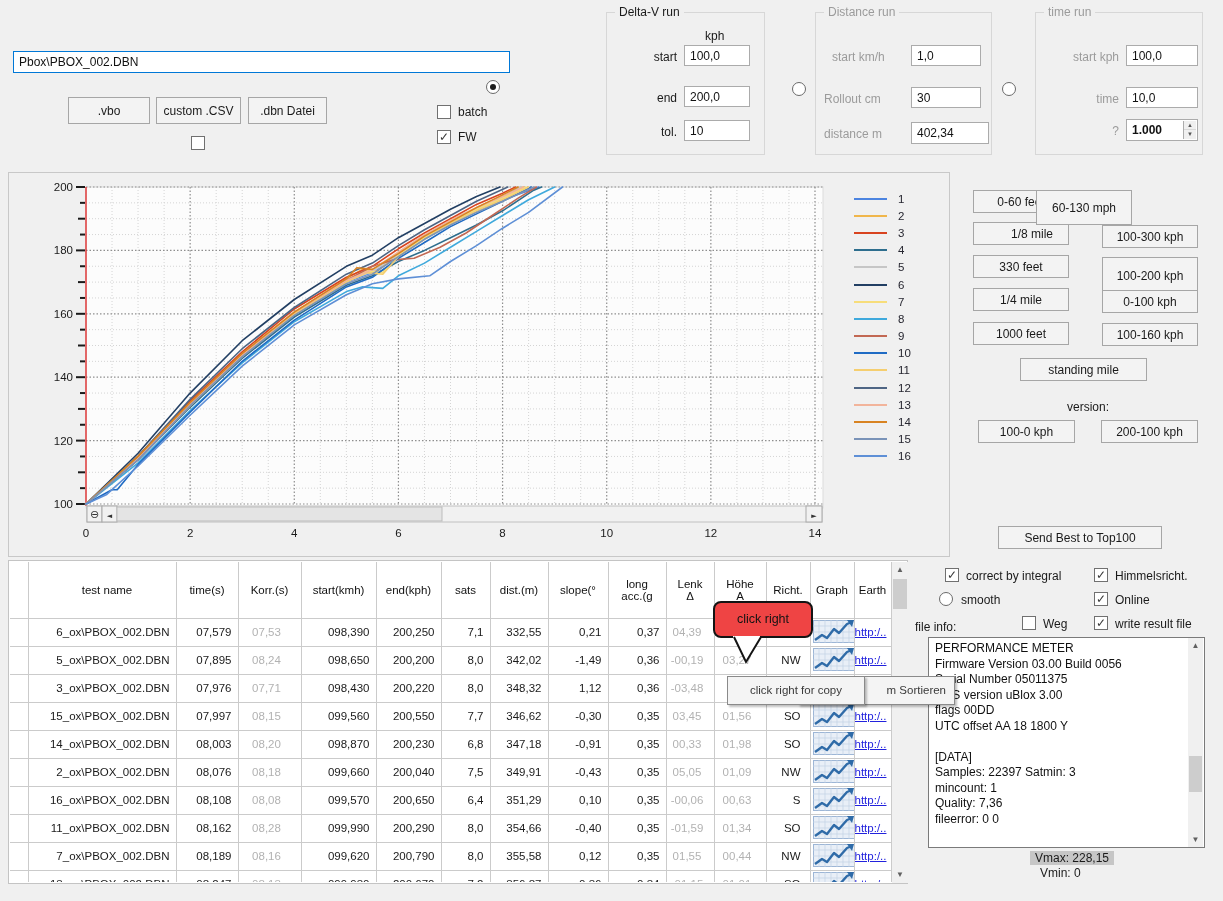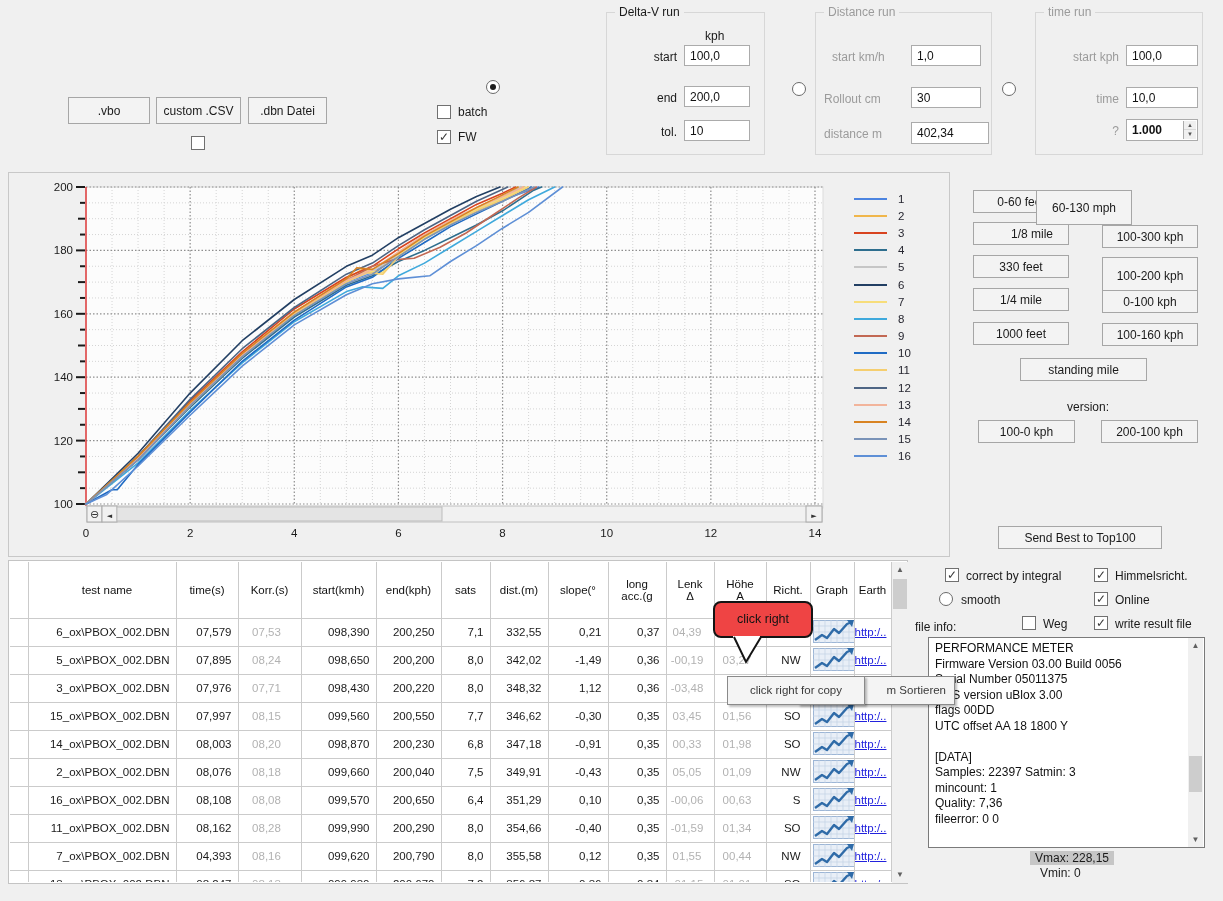--- a/index.html
+++ b/index.html
@@ -84,20 +84,23 @@
   .spin div { height:50%; font-size:6px; line-height:9px; text-align:center; color:#555; border-bottom:1px solid #d9d9d9; }
   .spin div:last-child { border-bottom:none; }
   #scanbtn { border:2px solid #0078D7; font-weight:bold; font-size:12.5px; background:#F3F3F3; }
   #filepath { border:1px solid #0078D7; }
 </style>
 </head>
 <body>
 
 <div id="app">
 
+  <div id="filepath" class="tfield" style="left:13px;top:51px;width:497px;height:22px;">
+    <span>Pbox\PBOX_002.DBN</span>
+  </div>
   <div class="btn" style="left:68px;top:97px;width:82px;height:27px;">
       <span>.vbo</span>
     </div>
   <div class="btn" style="left:156px;top:97px;width:85px;height:27px;">
       <span>custom .CSV</span>
     </div>
   <div class="btn" style="left:248px;top:97px;width:79px;height:27px;">
       <span>.dbn Datei</span>
     </div>
   <span class="cb" style="left:191px;top:136px;"></span>
@@ -683,21 +686,21 @@
                     <line x1="0" y1="18" x2="42" y2="18"></line>
                   </g>
                   <polyline points="2,20 9,15 14,18 21,9 26,13 34,4 39,2" fill="none" stroke="#2F6BA8" stroke-width="2.4" stroke-linejoin="round"></polyline>
                   <polygon points="34,0 41,0 39,7" fill="#2F6BA8"></polygon>
                 </svg></td>
               <td class="c-earth"><a href="#">http:/..</a></td>
             </tr>
             <tr>
               <td></td>
               <td class="c-name">7_ox\PBOX_002.DBN</td>
-              <td class="c-time">04,393</td>
+              <td class="c-time">08,189</td>
               <td class="c-gray">08,16</td>
               <td class="c-num">099,620</td>
               <td class="c-num">200,790</td>
               <td class="c-num">8,0</td>
               <td class="c-num">355,58</td>
               <td class="c-num">0,12</td>
               <td class="c-num">0,35</td>
               <td class="c-gray">01,55</td>
               <td class="c-gray">00,44</td>
               <td class="c-richt">NW</td>

